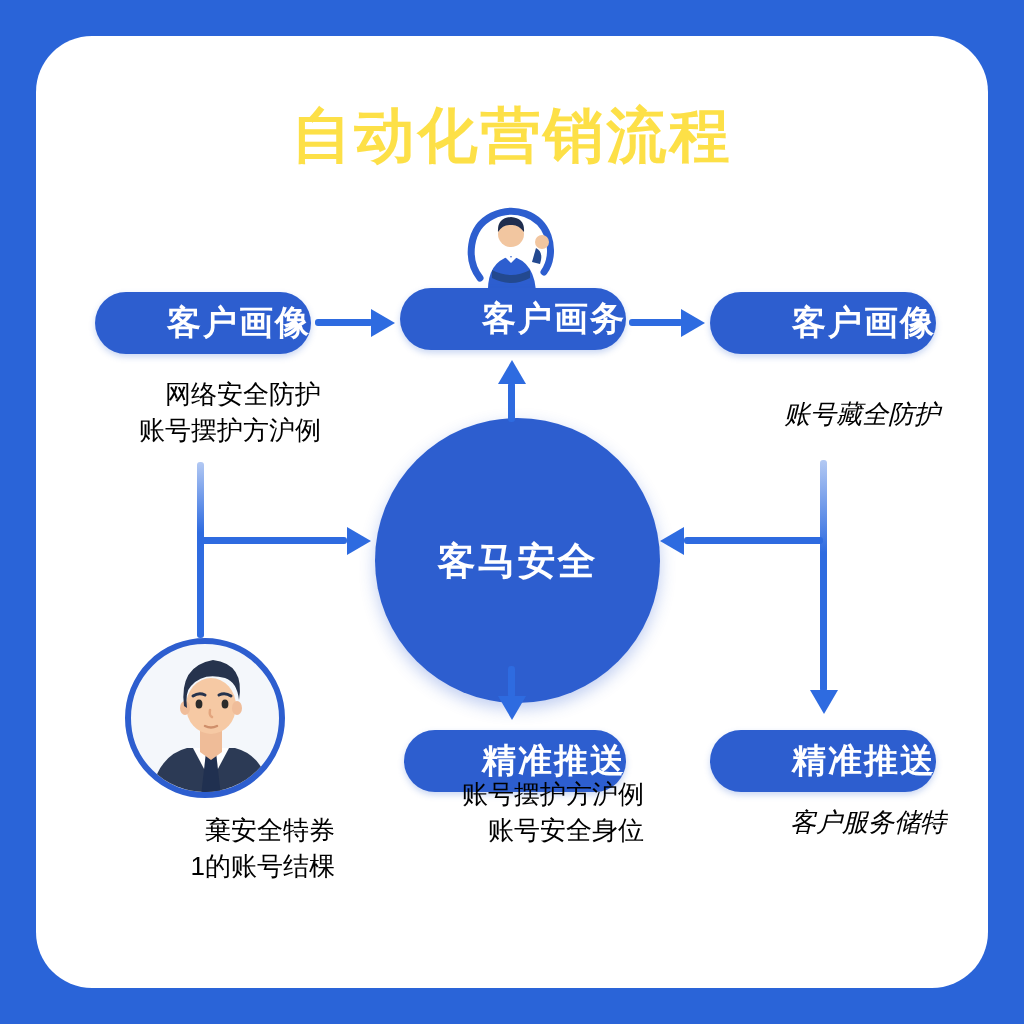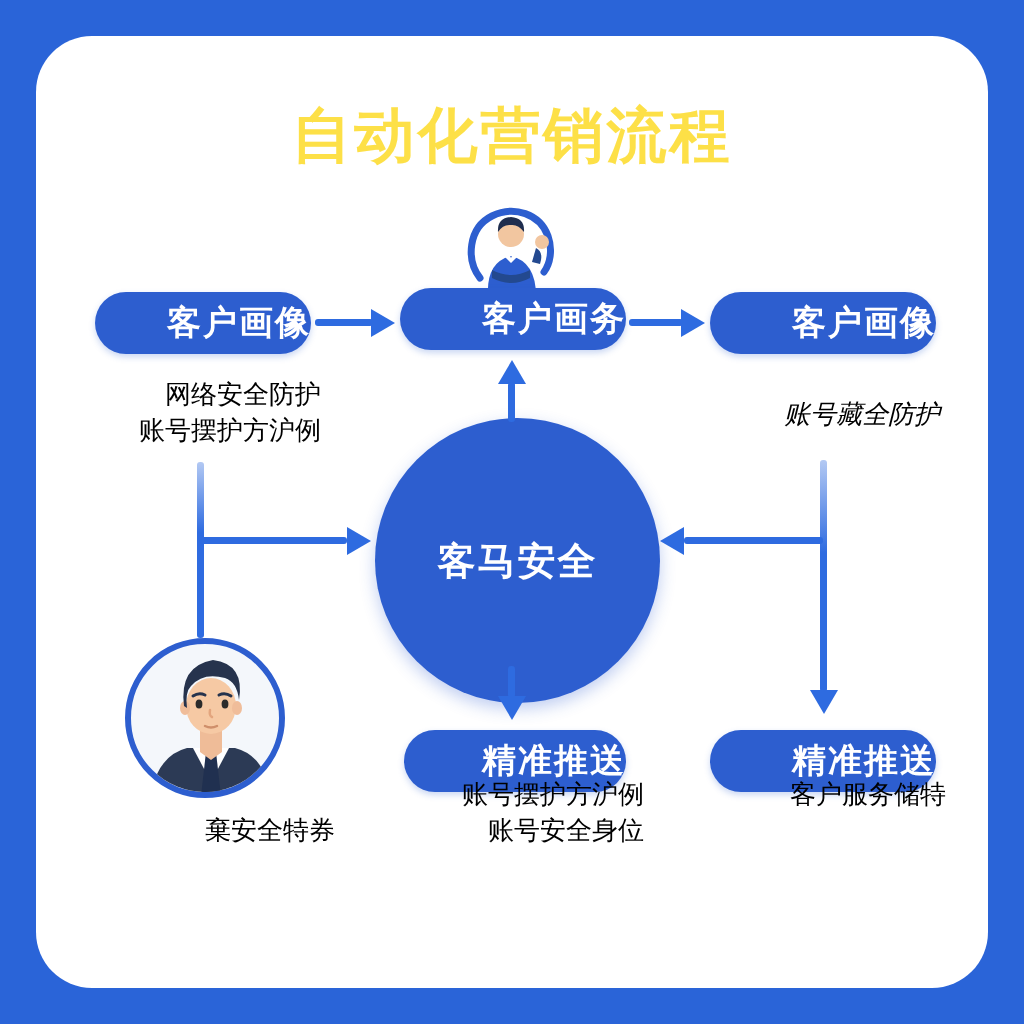--- a/index.html
+++ b/index.html
@@ -28,21 +28,21 @@
   .pill-bottom-center{left:404px;top:730px;width:222px;}
   .pill-bottom-right{left:710px;top:730px;width:226px;}
   .note{
     position:absolute;text-align:right;color:#000000;
     font-size:26px;line-height:36px;font-weight:500;
   }
   .note-top-left{left:85px;top:376px;width:236px;}
   .note-top-right{left:706px;top:396px;width:234px;font-style:italic;}
   .note-bottom-left{left:75px;top:812px;width:260px;}
   .note-bottom-center{left:384px;top:776px;width:260px;}
-  .note-bottom-right{left:700px;top:776px;width:246px;}
+  .note-bottom-right{left:700px;top:804px;width:246px;font-style:italic;}
   .circle{
     position:absolute;left:375px;top:418px;width:285px;height:285px;
     border-radius:50%;background:#2d5ecf;
     display:flex;flex-direction:column;align-items:center;justify-content:center;
     color:#ffffff;font-size:38px;font-weight:800;line-height:56px;letter-spacing:2px;
     box-shadow:0 6px 16px rgba(45,94,207,.30);
   }
   .hline{position:absolute;height:7px;background:#2e6be0;border-radius:3px;}
   .vline{position:absolute;width:7px;background:#2e6be0;border-radius:3px;}
   .vline.fade{background:linear-gradient(#b3c9f3,#2e6be0 40%);}
@@ -156,20 +156,21 @@
 
 <div class="pill pill-bottom-center">
   <span>精准推送</span>
 </div>
 <div class="pill pill-bottom-right">
   <span>精准推送</span>
 </div>
 
 <div class="note note-bottom-left">
   <div>棄安全特券</div>
+  <div>1的账号结棵</div>
 </div>
 <div class="note note-bottom-center">
   <div>账号摆护方沪例</div>
   <div>账号安全身位</div>
 </div>
 <div class="note note-bottom-right">
   <div>客户服务储特</div>
 </div>
 
 </body></html>

